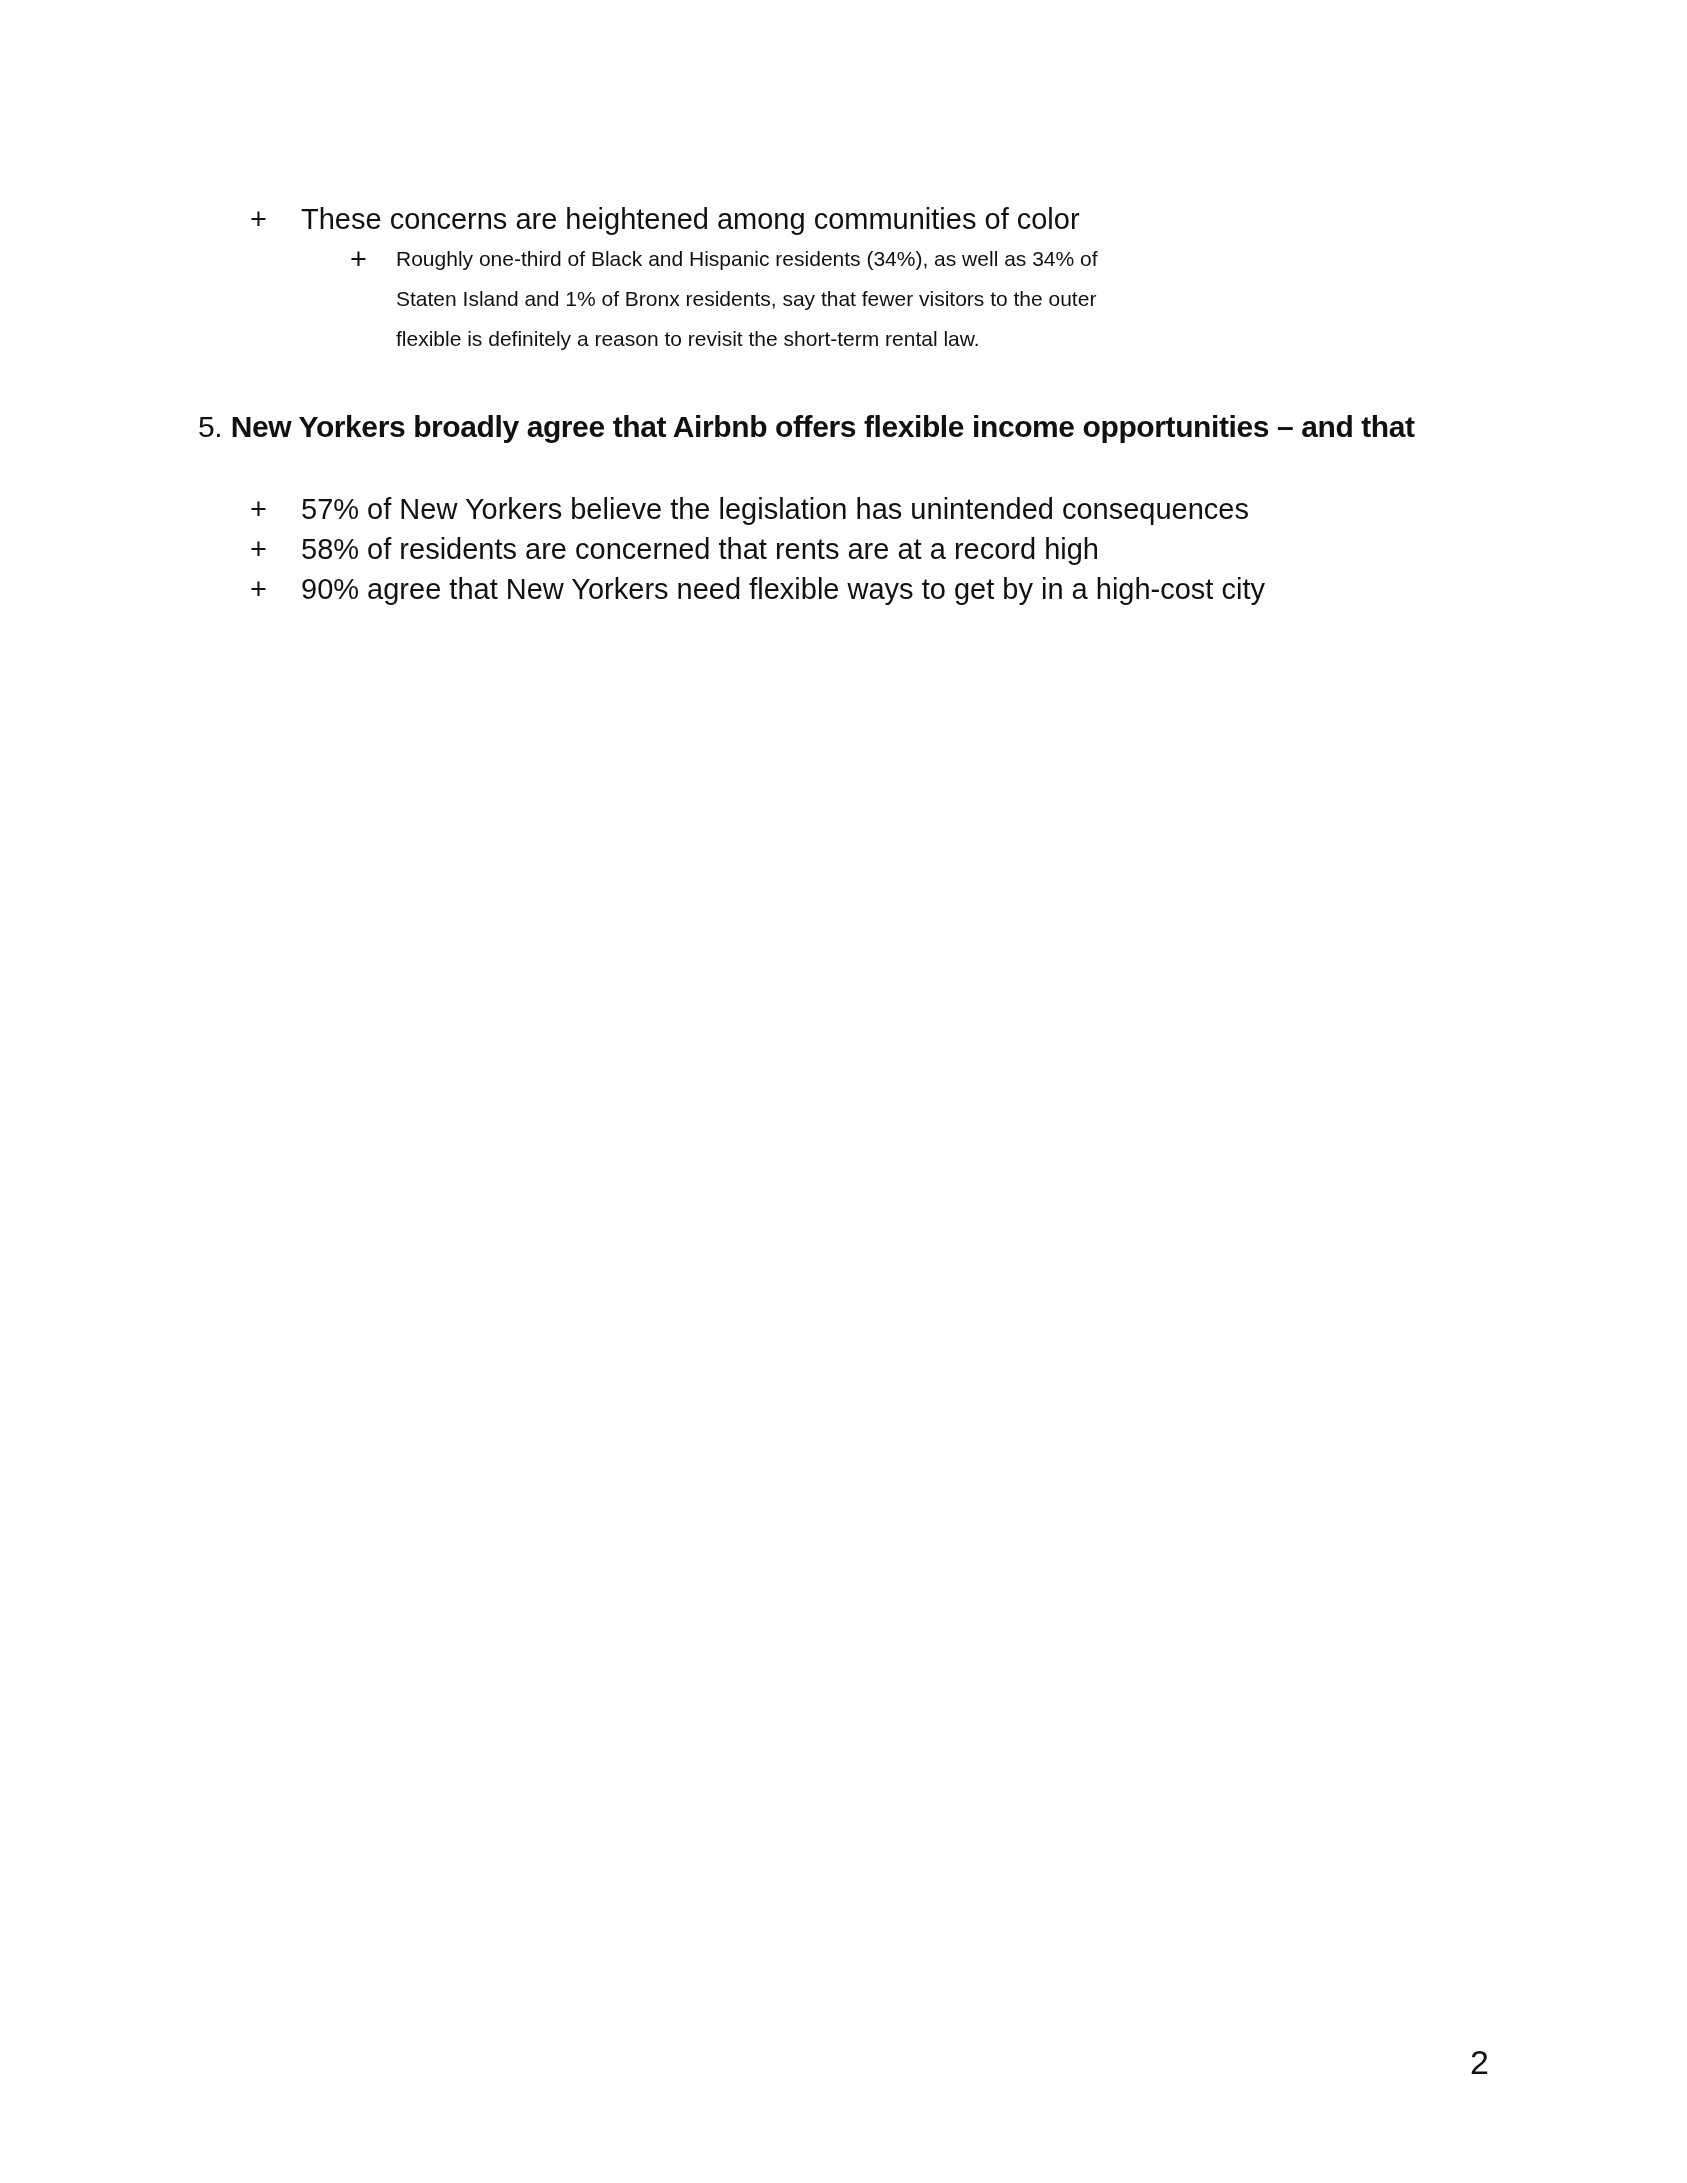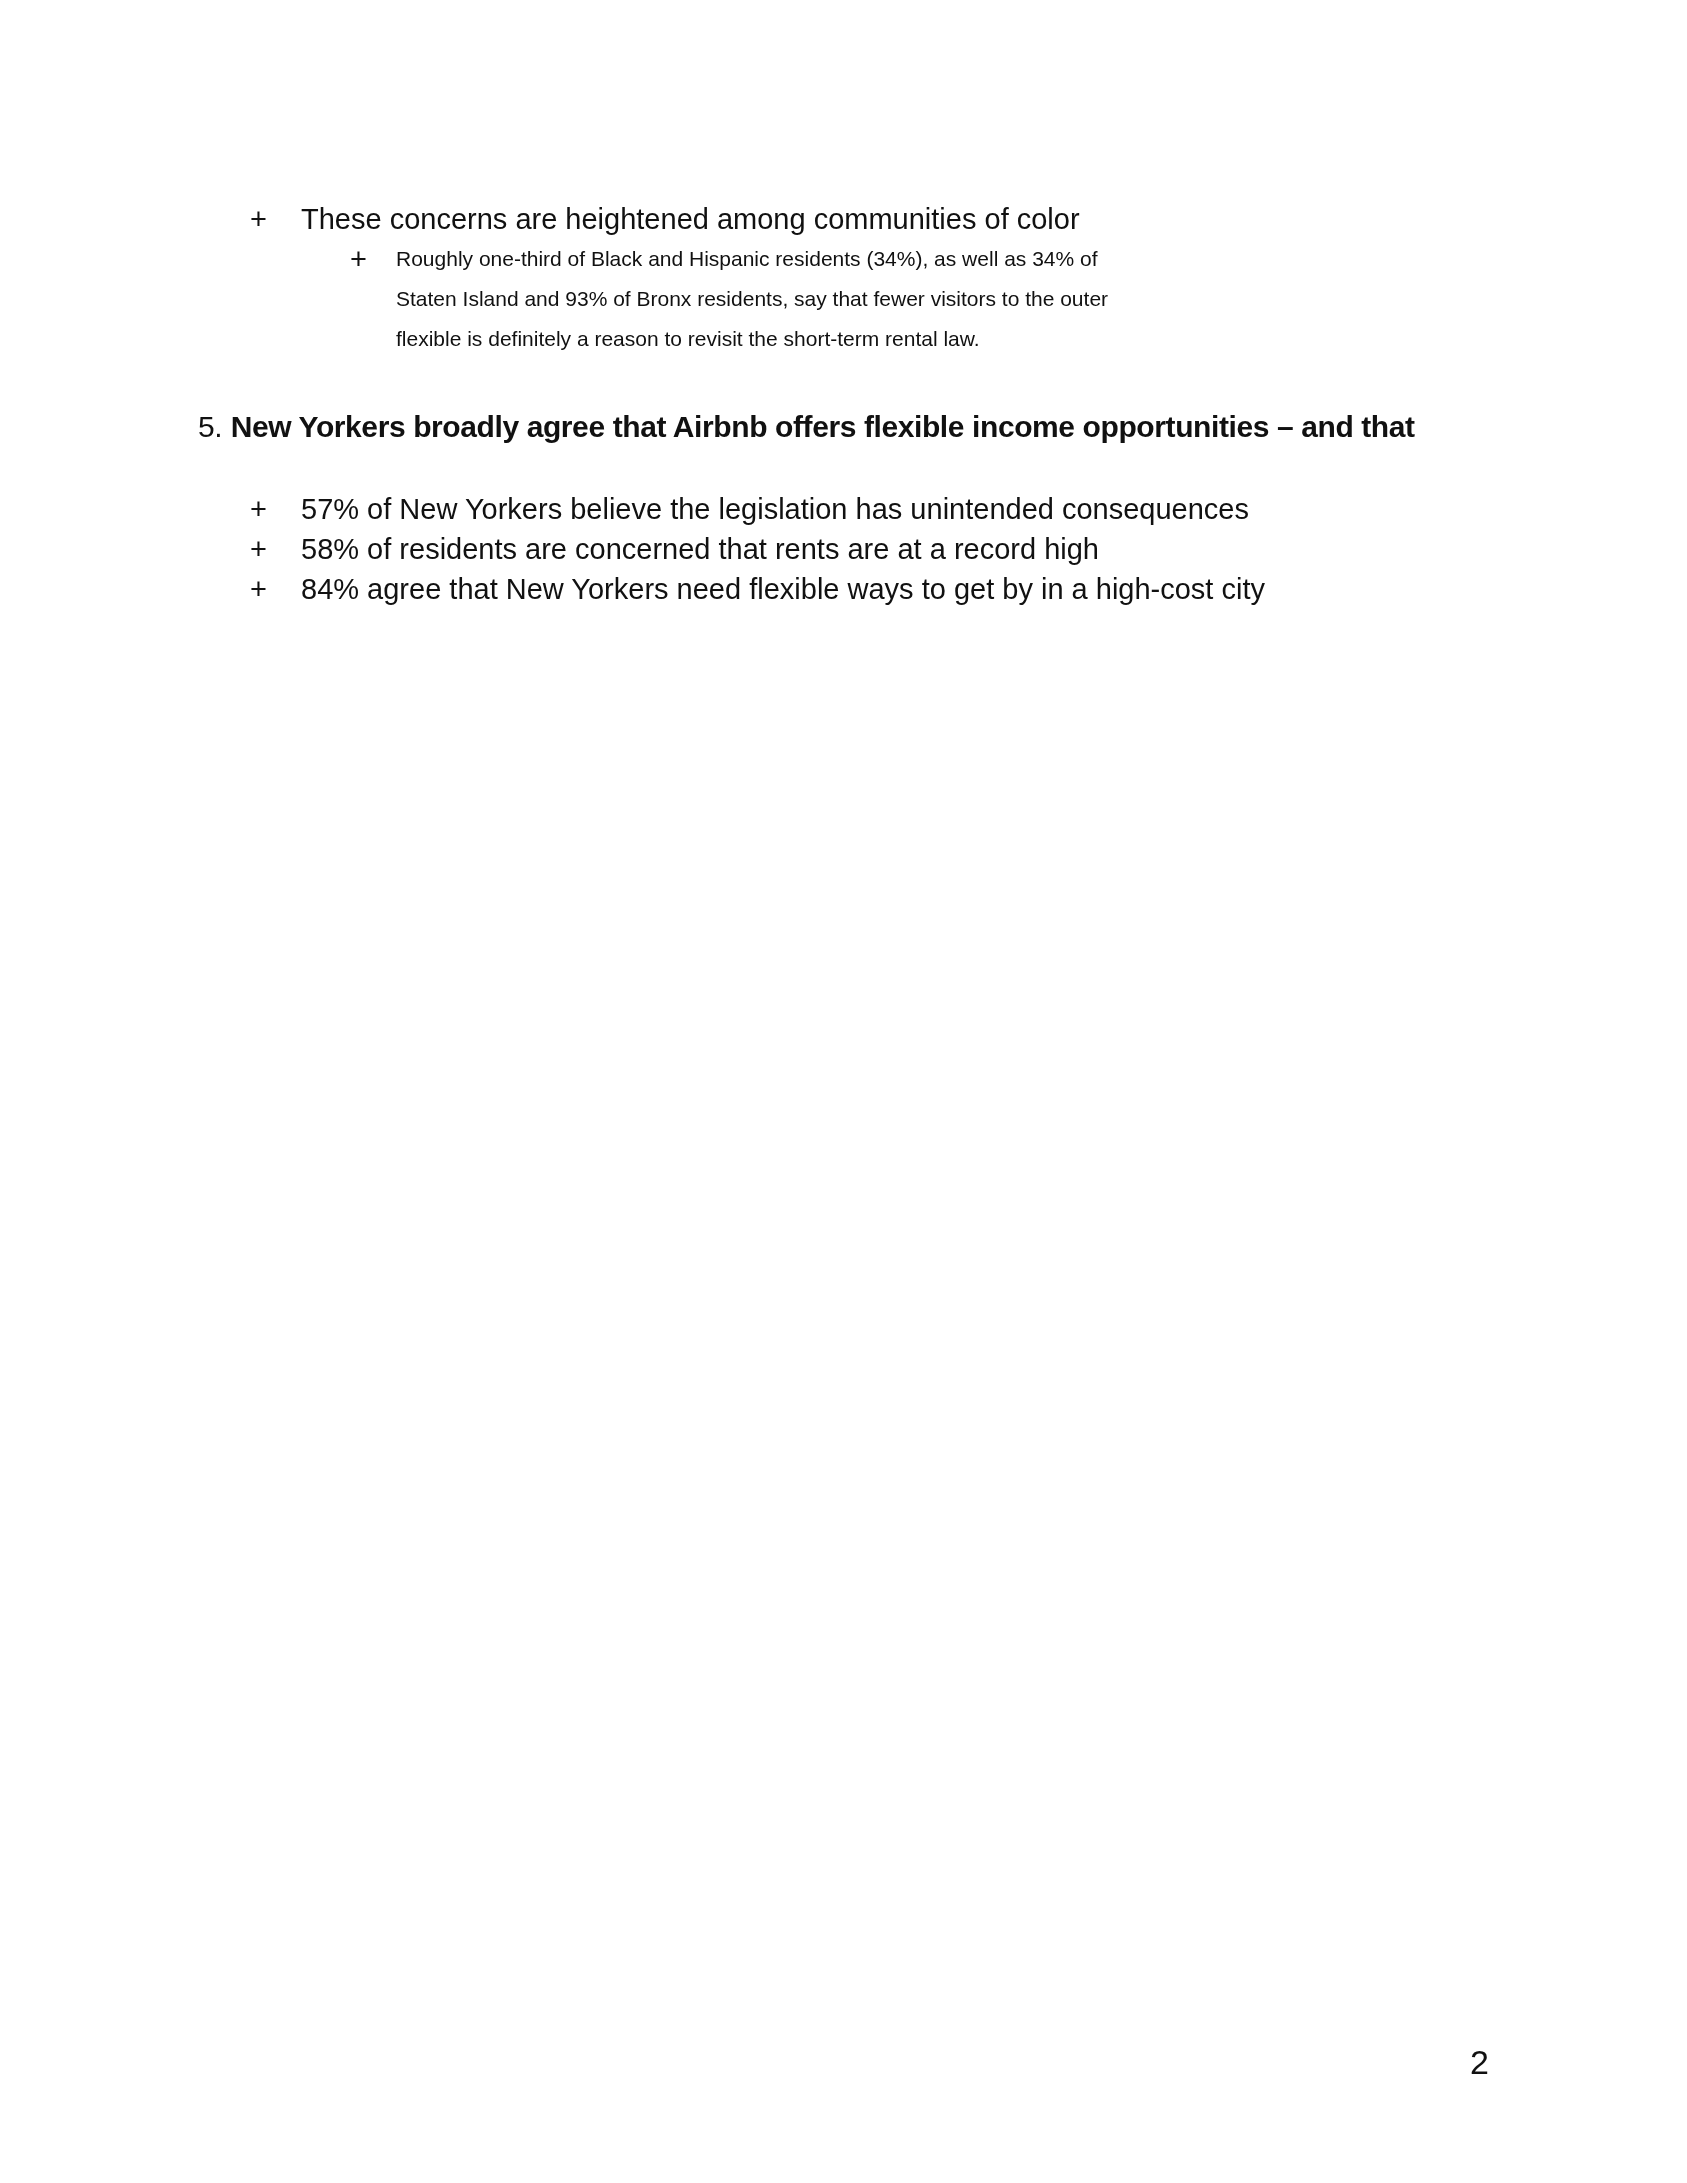--- a/index.html
+++ b/index.html
@@ -66,42 +66,42 @@
 
     <div>
       <div class="li lvl1">
         <span class="marker">+</span>
         <span class="text">These concerns are heightened among communities of color</span>
       </div>
       <div class="li lvl2">
         <span class="marker">+</span>
         <div class="text">
           <div class="line">Roughly one-third of Black and Hispanic residents (34%), as well as 34% of</div>
-          <div class="line">Staten Island and 93% of Bronx residents, say that fewer visitors to the outer</div>
+          <div class="line">Staten Island and 1% of Bronx residents, say that fewer visitors to the outer</div>
           <div class="line"><span>flexible is </span><span class="u">definitely</span><span> a reason to revisit the short-term rental law.</span></div>
         </div>
       </div>
     </div>
 
     <div class="heading">
       <div class="line"><span class="h-num">5.</span><span class="h-bold">New Yorkers broadly agree that Airbnb offers flexible income opportunities – and that</span></div>
     </div>
 
     <div class="stats">
       <div class="li lvl1">
         <span class="marker">+</span>
         <span class="text">57% of New Yorkers believe the legislation has unintended consequences</span>
       </div>
       <div class="li lvl1">
         <span class="marker">+</span>
         <span class="text">58% of residents are concerned that rents are at a record high</span>
       </div>
       <div class="li lvl1">
         <span class="marker">+</span>
-        <span class="text">84% agree that New Yorkers need flexible ways to get by in a high-cost city</span>
+        <span class="text">90% agree that New Yorkers need flexible ways to get by in a high-cost city</span>
       </div>
     </div>
 
   </div>
 
   <div class="page-number">2</div>
 </div>
 
 
 </body></html>

